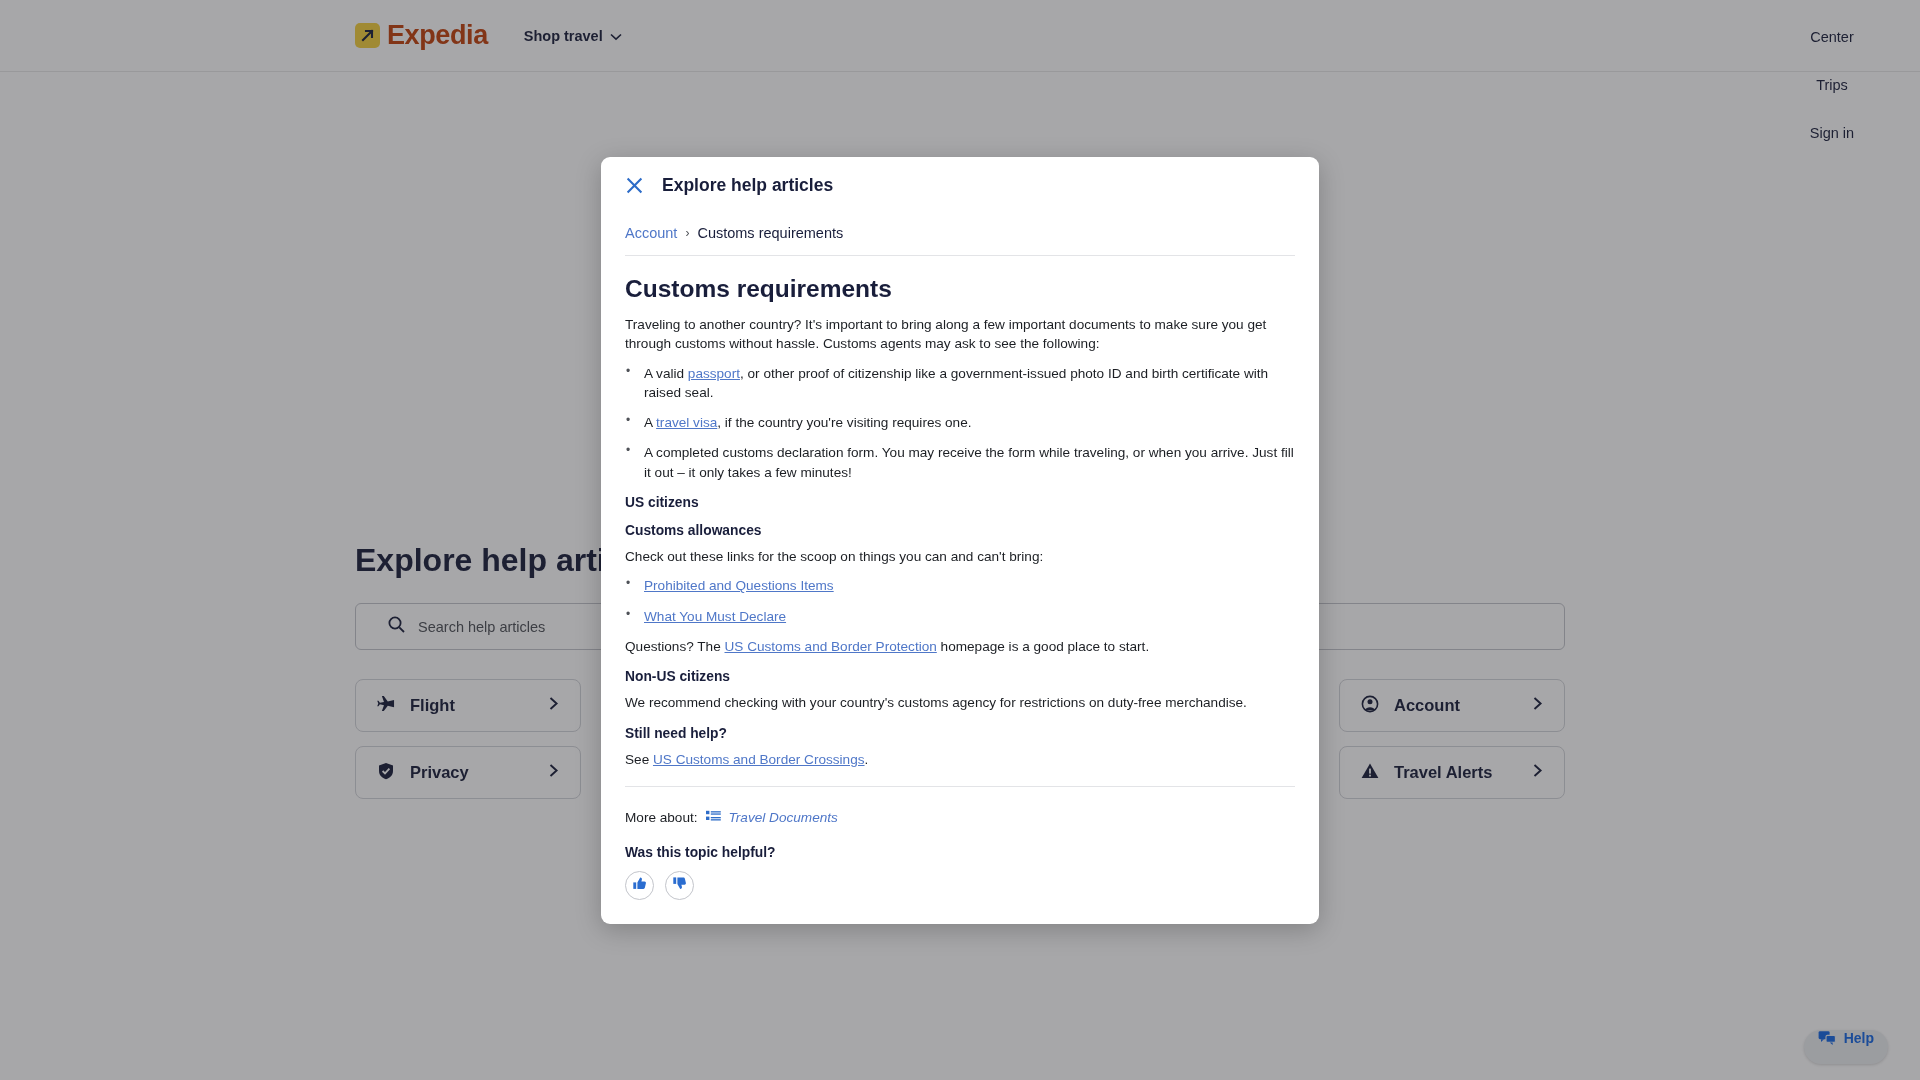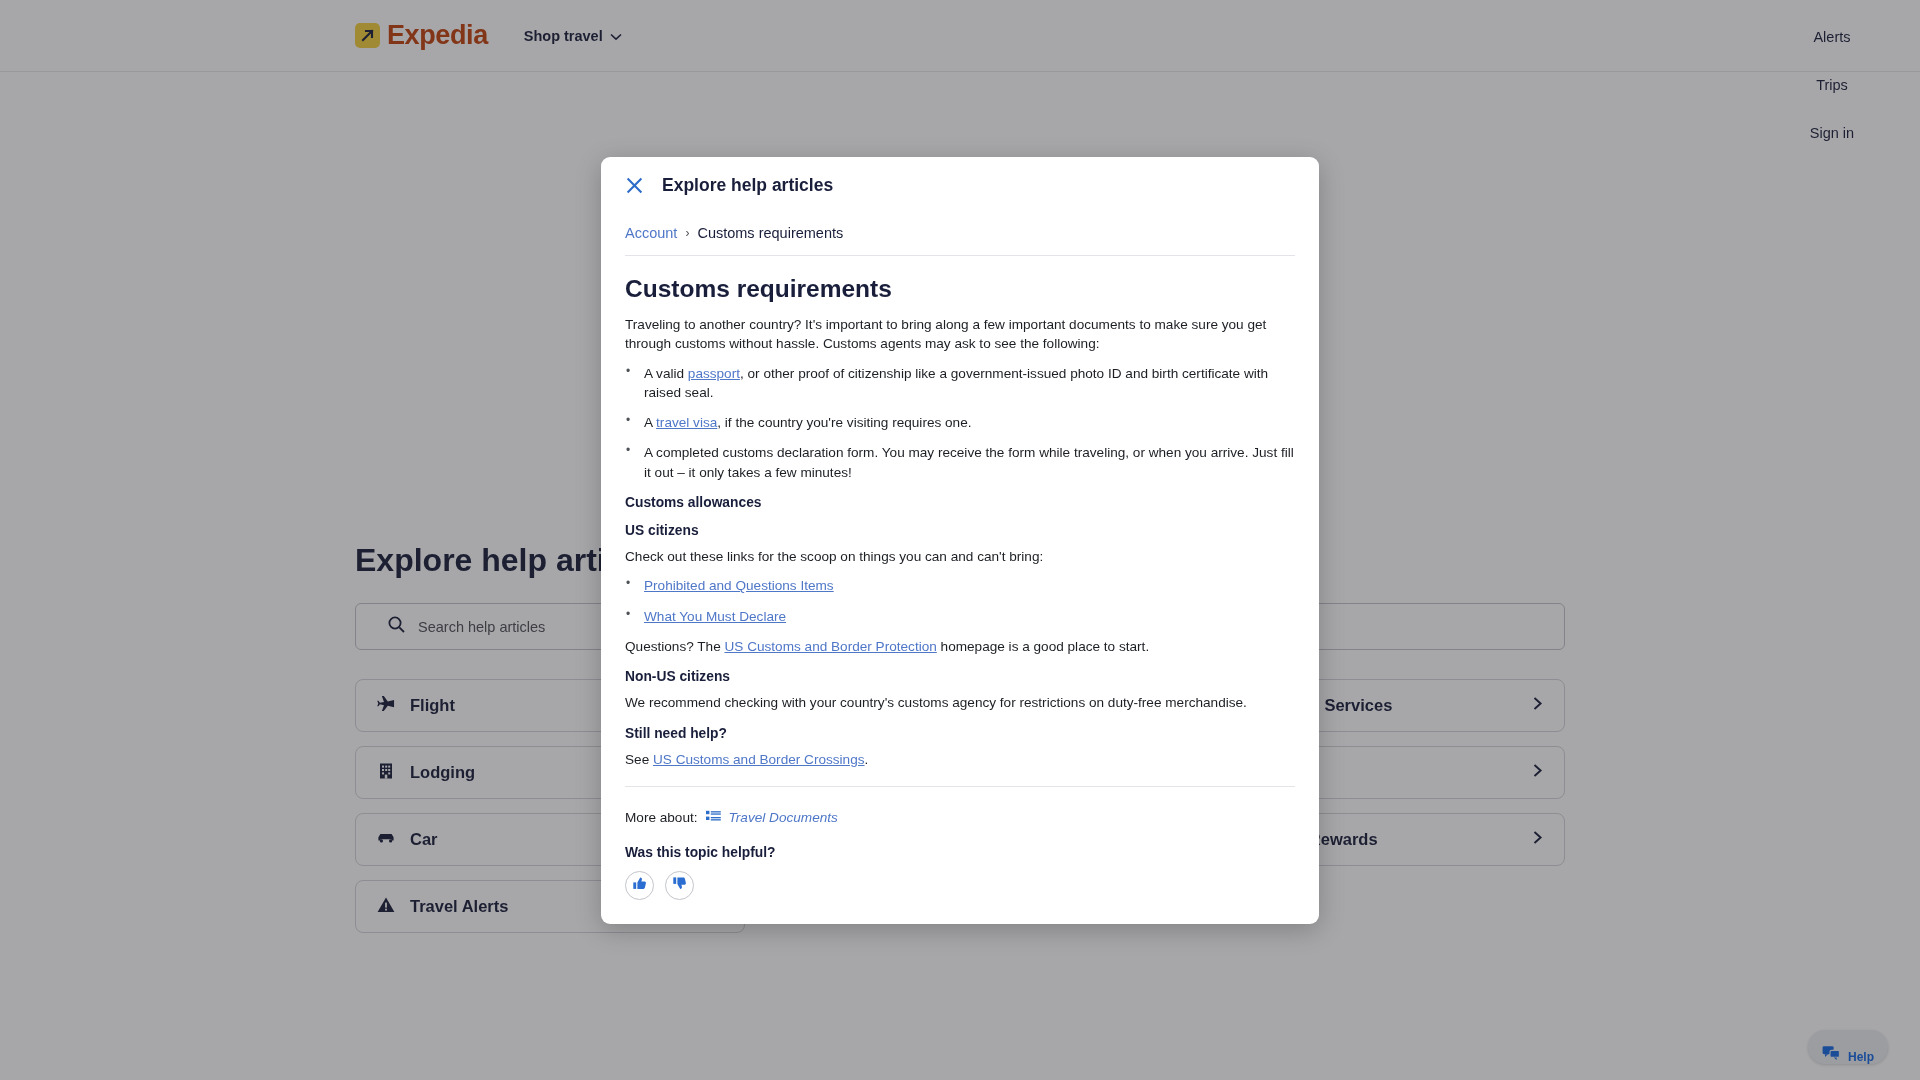--- a/index.html
+++ b/index.html
@@ -46,34 +46,34 @@
   .explore-wrap { padding: 0 355px; }
   .explore-title { font-size: 32px; font-weight: 700; color: #191e3b; margin-bottom: 24px; }
 
   .searchbox {
     height: 47px; border: 1px solid #c3c5cb; border-radius: 6px;
     display: flex; align-items: center; gap: 12px; padding: 0 31px;
     margin-bottom: 29px; background: #fff;
   }
   .searchbox .ph { font-size: 14.5px; color: #4e5157; }
 
-  .tiles { display: grid; grid-template-columns: repeat(3, 1fr); gap: 14px 20px; }
+  .tiles { display: grid; grid-template-columns: repeat(5, 1fr); gap: 14px 20px; }
   .tile {
     height: 53px; border: 1px solid #d3d5da; border-radius: 8px;
     display: flex; align-items: center; padding: 0 20px; gap: 14px;
     background: #fff; cursor: pointer;
   }
   .tile-label { font-size: 16.5px; font-weight: 700; color: #191e3b; }
   .tile .chev { margin-left: auto; }
 
   .help-fab {
     position: absolute; right: 32px; bottom: 16px;
     height: 34px; padding: 0 14px; border-radius: 17px;
-    background: #eceef1; display: flex; align-items: flex-end; gap: 8px;
-    font-size: 12px; font-weight: 700; color: #1668e3; cursor: pointer;
+    background: #eceef1; display: flex; align-items: flex-start; gap: 8px;
+    font-size: 14px; font-weight: 700; color: #1668e3; cursor: pointer;
     box-shadow: 0 1px 3px rgba(0,0,0,.16);
   }
 
   
   .scrim { position: absolute; inset: 0; background: rgba(35,36,41,0.40); }
 
   
   .modal {
     position: absolute; left: 601px; top: 157px;
     width: 718px; height: 767px;
@@ -153,21 +153,21 @@
                 <ellipse cx="8" cy="8" rx="3" ry="6.6" stroke="#191e3b" stroke-width="1.2" fill="none"></ellipse>
                 <path d="M1.6 8h12.8M2.7 4.6h10.6M2.7 11.4h10.6" stroke="#191e3b" stroke-width="1.1"></path>
               </svg>
           </span>
           <span>English</span>
         </div>
         <div class="item">
           <span>List your property</span>
         </div>
         <div class="item">
-          <span>Alerts</span>
+          <span>Center</span>
         </div>
         <div class="item">
           <span>Trips</span>
         </div>
         <div class="item">
           <span>Sign in</span>
         </div>
       </div>
     </div>
 
@@ -392,22 +392,22 @@
       <div class="art-title">Customs requirements</div>
 
       <div class="p">Traveling to another country? It's important to bring along a few important documents to make sure you get through customs without hassle. Customs agents may ask to see the following:</div>
 
       <ul class="bl">
         <li><span>A valid </span><a class="lk">passport</a><span>, or other proof of citizenship like a government-issued photo ID and birth certificate with raised seal.</span></li>
         <li><span>A </span><a class="lk">travel visa</a><span>, if the country you're visiting requires one.</span></li>
         <li><span>A completed customs declaration form. You may receive the form while traveling, or when you arrive. Just fill it out – it only takes a few minutes!</span></li>
       </ul>
 
+      <div class="h-bold">US citizens</div>
       <div class="h-bold">Customs allowances</div>
-      <div class="h-bold">US citizens</div>
       <div class="p">Check out these links for the scoop on things you can and can't bring:</div>
 
       <ul class="bl">
         <li><a class="lk">Prohibited and Questions Items</a></li>
         <li><a class="lk">What You Must Declare</a></li>
       </ul>
 
       <div class="p"><span>Questions? The </span><a class="lk">US Customs and Border Protection</a><span> homepage is a good place to start.</span></div>
 
       <div class="h-bold">Non-US citizens</div>

